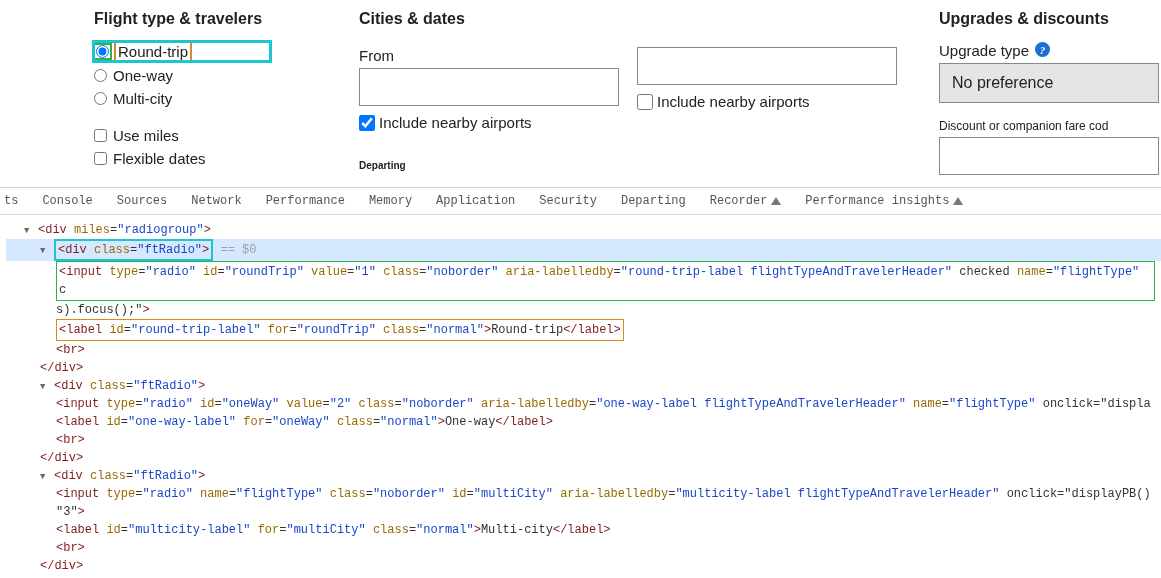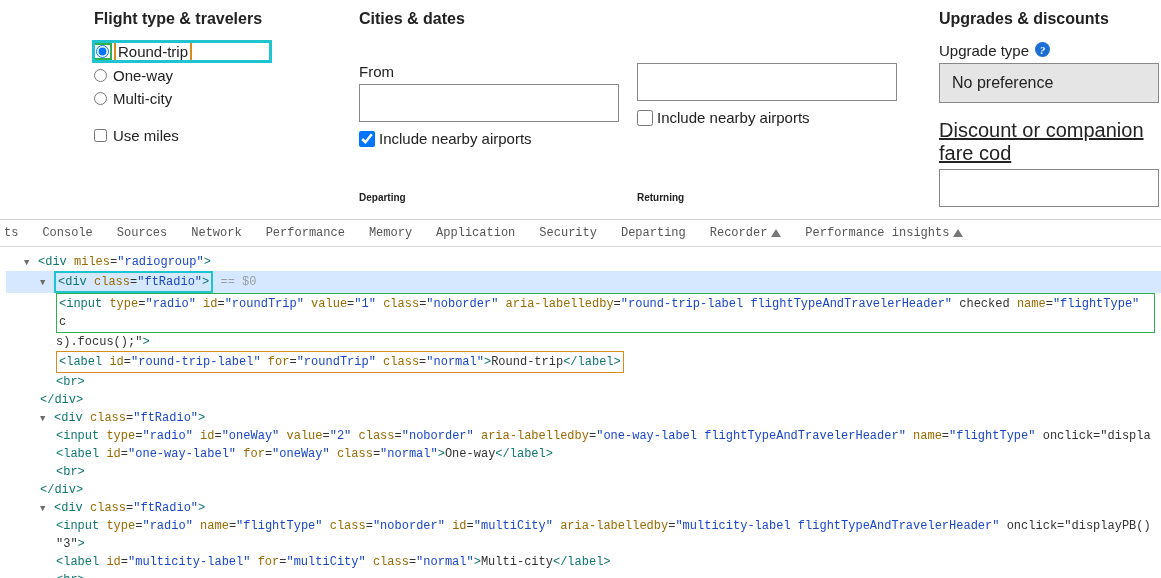--- a/index.html
+++ b/index.html
@@ -63,21 +63,21 @@
   .info-icon {
     width: 15px; height: 15px; border-radius: 50%; background:#1b6ed6; color:#fff;
     font-size:11px; font-weight:700; display:flex; align-items:center; justify-content:center;
     font-family: Georgia, serif; font-style: italic;
   }
   .select-box {
     border:1px solid #888; height:40px; width: 220px; background:#e5e5e5;
     display:flex; align-items:center; padding: 0 12px; font-size:16px;
     margin-bottom: 16px;
   }
-  .discount-label { font-size:20px; margin-bottom:4px;text-decoration:underline; }
+  .discount-label { font-size:12px; margin-bottom:4px; }
 
   
   .devtools {
     border-top: 1px solid #cfcfcf;
     background: #fff;
     font-family: Menlo, Consolas, "Courier New", monospace;
     font-size: 12px;
     color: #333;
   }
   .dt-tabs {
@@ -97,21 +97,21 @@
     line-height: 1.5;
   }
   .line { white-space: pre; }
   .ind1 { padding-left: 18px; }
   .ind2 { padding-left: 34px; }
   .ind3 { padding-left: 50px; }
   .caret::before {
     content: "▼"; display:inline-block; width:12px; color:#6b6b6b; font-size:9px; margin-right:2px;
   }
   .sel-row { background: #d6e8ff; display:block; }
-  .tag { color: #0f766e; }
+  .tag { color: #7f1d1d; }
   .attr-n { color: #9a6a00; }
   .attr-v { color: #1a47c8; }
   .eqsel { color:#9aa0a6; }
   .hl-box-cyan { border: 2px solid #20c3d0; padding: 0 2px; display:inline-block; }
   .long-green { border: 1px solid #2fb24c; display:block; padding:1px 2px; margin-left:50px; margin-right:6px; }
   .long-orange { border: 1px solid #d88b1f; display:inline-block; padding:1px 2px; margin-left:50px; }
 </style>
 </head>
 <body>
 
@@ -134,20 +134,24 @@
     </div>
     <div class="radio-row">
       <input type="radio" style="">
       <span>Multi-city</span>
     </div>
 
     <div class="check-group">
       <div class="check-row">
         <input type="checkbox" style="">
         <span>Use miles</span>
+      </div>
+      <div class="check-row">
+        <input type="checkbox" style="">
+        <span>Flexible dates</span>
       </div>
     </div>
   </div>
 
   <div class="col col-cd">
     <div class="sec-title">Cities &amp; dates</div>
     <div class="city-row">
       <div class="city-col">
         <div class="field-label">From</div>
         <input class="text-input" type="text" style="">
@@ -159,21 +163,20 @@
       <div class="city-col">
         <input class="text-input" type="text" style="">
         <label class="nearby">
           <input type="checkbox" style="">
           <span>Include nearby airports</span>
         </label>
       </div>
     </div>
     <div class="depret-row">
       <div class="field-label">Departing</div>
-      <div class="field-label">Returning</div>
     </div>
   </div>
 
   <div class="col col-up">
     <div class="sec-title">Upgrades &amp; discounts</div>
     <div class="upgrade-label-row">
       <span>Upgrade type</span>
       <span class="info-icon">?</span>
     </div>
     <div class="select-box">

